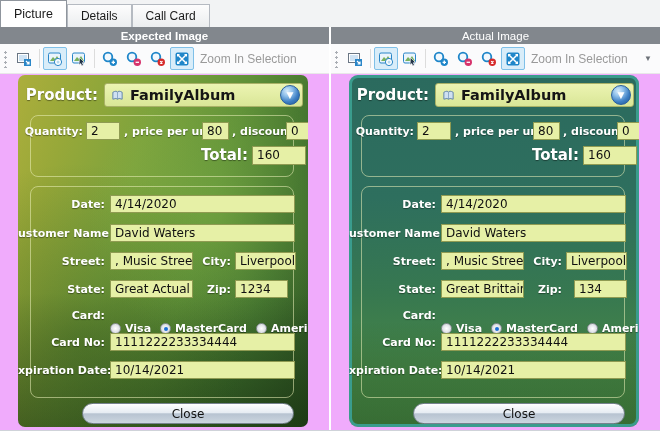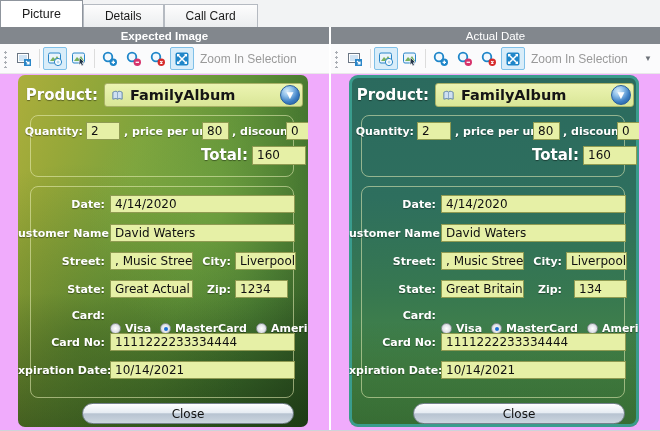--- a/index.html
+++ b/index.html
@@ -2,21 +2,21 @@
 <html><head>
 <meta charset="utf-8">
 <style>
   * { margin:0; padding:0; box-sizing:border-box; }
   html,body { background:#e8eaec; }
   body { font-family:"Liberation Sans", sans-serif; }
   #app { width:660px; height:431px; background:#b6bcc8; overflow:hidden; position:relative; border-bottom:1px solid #cfd3d9;}
 
   
   .tabbar { height:27px; background:#f2f3f4; display:flex; align-items:flex-end; }
-  .tab { height:23px; padding:0 21px; display:flex; align-items:center; font-size:12px; color:#1a1a1a;
+  .tab { height:23px; padding:0 13px; display:flex; align-items:center; font-size:12px; color:#1a1a1a;
          background:linear-gradient(#fdfdfd,#ebedef); border:1px solid #b5bac1; border-bottom:none; cursor:default; }
   .tab.active { height:27px; background:#ffffff; border-color:#8f959d; font-size:12.5px; position:relative; z-index:2; }
 
   
   .content { display:flex; height:404px; }
   .panel { width:329px; display:flex; flex-direction:column; background:#b6bcc8; }
   .divider { width:2px; background:#ffffff; }
   .panel-header { height:17px; background:#82878d; color:#fff; font-size:11.5px; display:flex; align-items:center; justify-content:center; }
   .panel-header.bold { font-weight:bold; }
 
@@ -234,21 +234,21 @@
           <div class="fin" style="left:92px; top:286px; width:185px;">10/14/2021</div>
 
           <div class="close-btn">Close</div>
         </div>
       </div>
     </div>
 
     <div class="divider"></div>
 
     <div class="panel">
-      <div class="panel-header">Actual Date</div>
+      <div class="panel-header">Actual Image</div>
 
       <div class="toolbar">
         <div class="grip"></div>
         <div class="tbtn">
           <span>
             <svg width="16" height="16" viewBox="0 0 16 16">
                 <rect x="1.5" y="2.5" width="11" height="9" fill="#fff" stroke="#6a7684"></rect>
                 <rect x="3" y="4" width="8" height="6" fill="#cfe3f4"></rect>
                 <rect x="8" y="8" width="7" height="7" fill="#2a86c8"></rect>
                 <path d="M10 10 l3 3 M13 10.6 v2.4 h-2.4" stroke="#fff" stroke-width="1.2" fill="none"></path>
@@ -349,21 +349,21 @@
           <div class="groupbox" style="left:12px; top:111px; width:264px; height:212px;"></div>
           <div class="flbl r" style="left:0; width:87px; top:123px;">Date:</div>
           <div class="fin" style="left:92px; top:120px; width:185px;">4/14/2020</div>
           <div class="flbl r" style="left:0; width:87px; top:152px;">ustomer Name:</div>
           <div class="fin" style="left:92px; top:149px; width:185px;">David Waters</div>
           <div class="flbl r" style="left:0; width:87px; top:180px;">Street:</div>
           <div class="fin" style="left:92px; top:177px; width:83px;">, Music Street</div>
           <div class="flbl r" style="left:150px; width:63px; top:180px;">City:</div>
           <div class="fin" style="left:217px; top:177px; width:61px;">Liverpool</div>
           <div class="flbl r" style="left:0; width:87px; top:208px;">State:</div>
-          <div class="fin" style="left:92px; top:205px; width:83px;">Great Britain</div>
+          <div class="fin" style="left:92px; top:205px; width:83px;">Great Brittain</div>
           <div class="flbl r" style="left:150px; width:63px; top:208px;">Zip:</div>
           <div class="fin" style="left:225px; top:205px; width:53px;">134</div>
 
           <div class="flbl r" style="left:0; width:87px; top:234px;">Card:</div>
           <div class="radio-row">
             <span class="radio">
                 <span class="rdot"></span>
                 <span class="rlbl">Visa</span>
               </span>
             <span class="radio">

